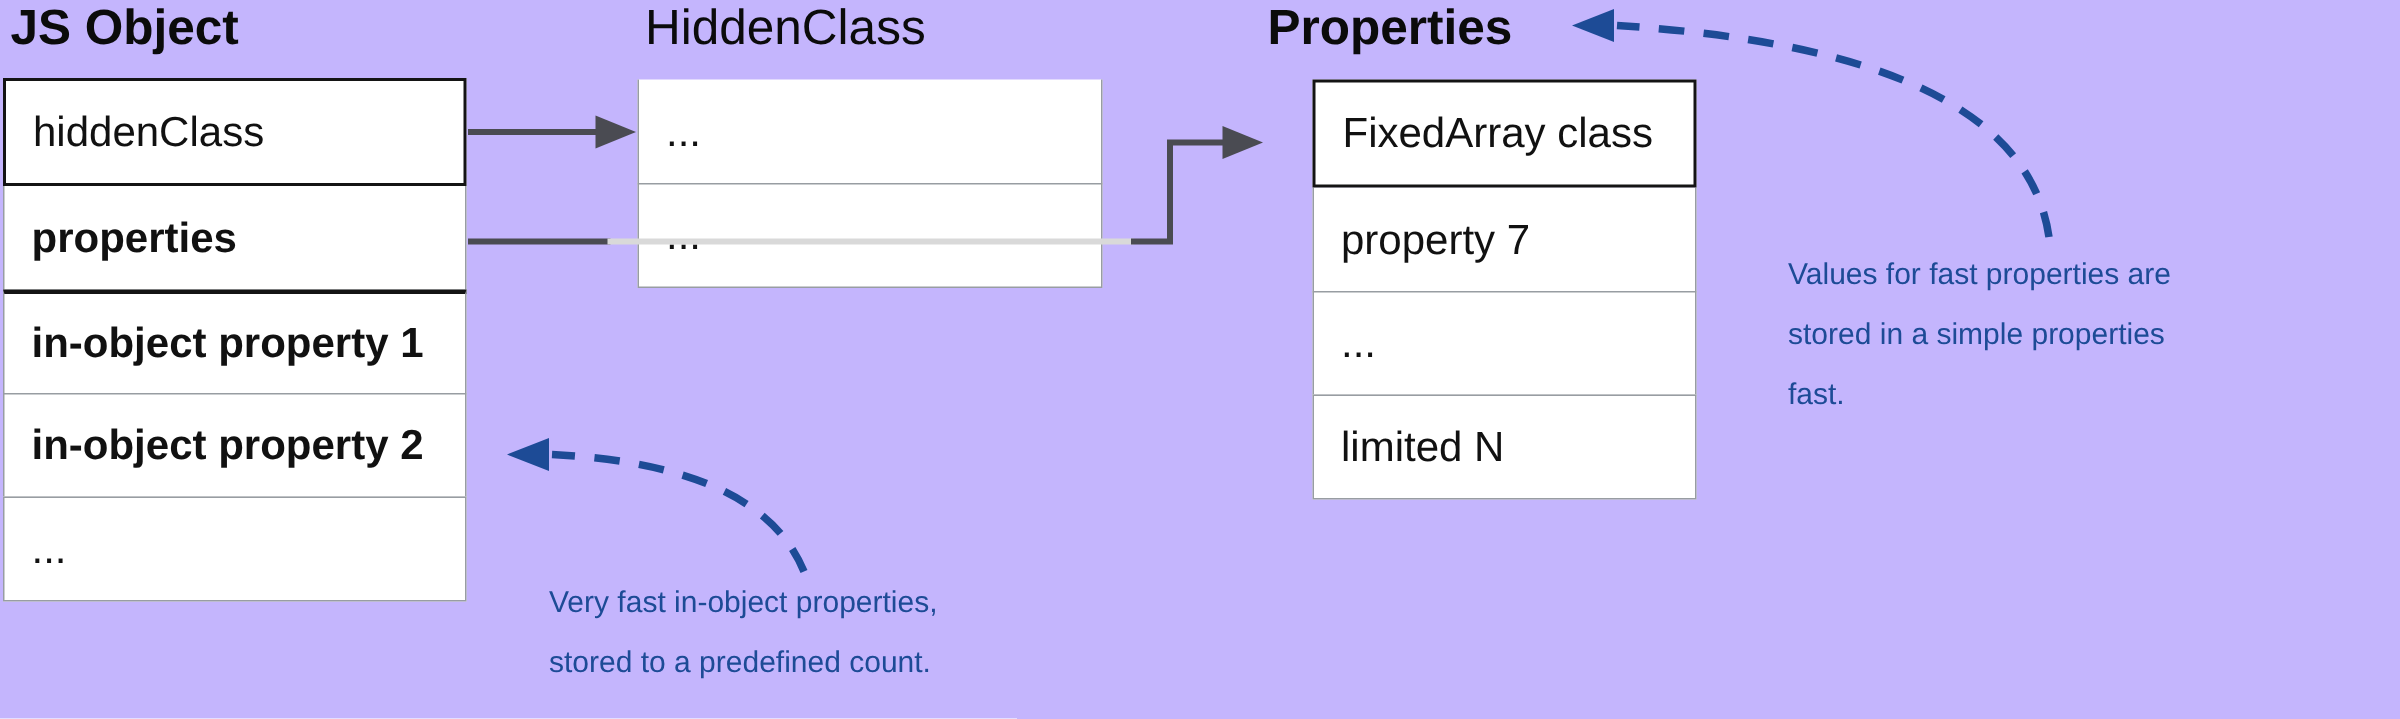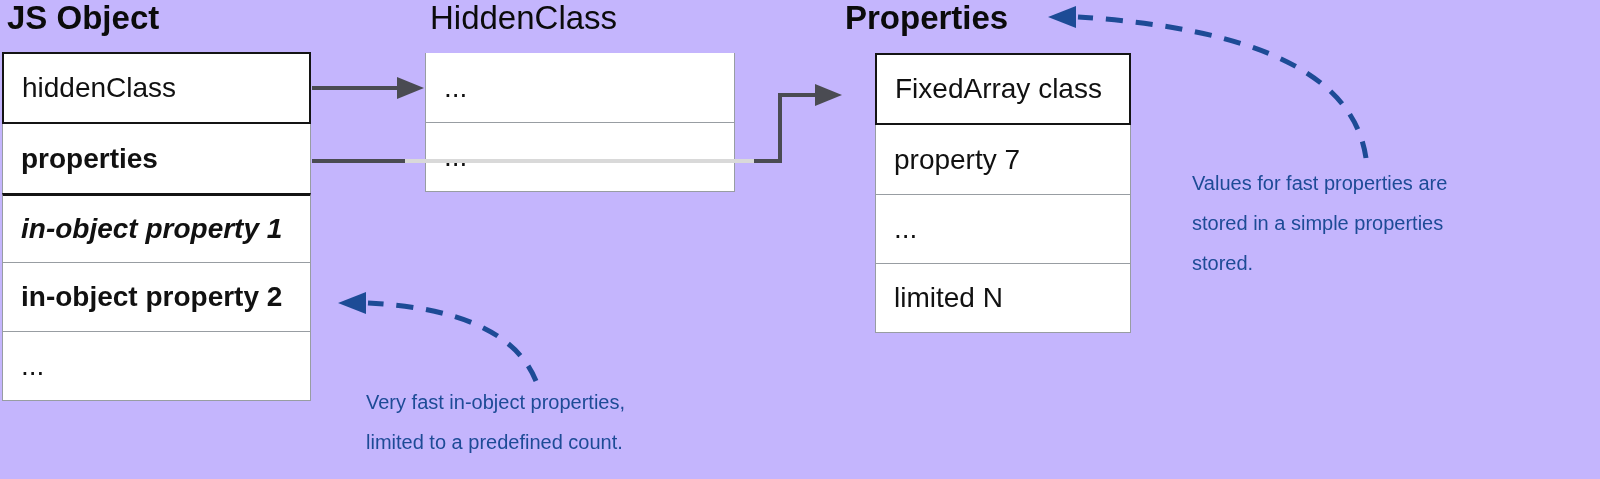--- a/index.html
+++ b/index.html
@@ -38,21 +38,21 @@
     white-space: nowrap;
   }
   .row.header {
     height: 72px;
     border: 2px solid var(--header-border-black, #141414);
     margin-top: 0;
     position: relative;
     z-index: 2;
   }
   .row.after-header { border-top: none; margin-top: 0; }
-  .row.thick-top { border-top: 3px solid var(--header-border-black, #141414); font-style: italic; }
+  .row.thick-top { border-top: 3px solid var(--header-border-black, #141414); }
   .row.bold { font-weight: bold; }
 
   .annotation {
     position: absolute;
     color: var(--annotation-blue, #1d4b96);
     font-size: 20px;
     line-height: 40px;
     white-space: nowrap;
   }
 
@@ -92,26 +92,26 @@
 
   <div class="mem-table" style="left:843px; top:53px; width:256px;padding-left:32px;">
     <div class="row header">FixedArray class</div>
     <div class="row after-header">property 7</div>
     <div class="row">...</div>
     <div class="row">limited N</div>
   </div>
 
   <div class="annotation" style="left:366px; top:382px;">
     <div>Very fast in-object properties,</div>
-    <div>limited to a predefined count.</div>
+    <div>stored to a predefined count.</div>
   </div>
   <div class="annotation" style="left:1192px; top:163px;">
     <div>Values for fast properties are</div>
     <div>stored in a simple properties</div>
-    <div>stored.</div>
+    <div>fast.</div>
   </div>
 
   <svg class="overlay" width="1600" height="479" viewBox="0 0 1600 479">
 
     <g>
       <line class="stroke-dark" x1="312" y1="88" x2="399" y2="88"></line>
       <polygon class="fill-dark" points="424,88 397,77 397,99"></polygon>
     </g>
 
     <g>

